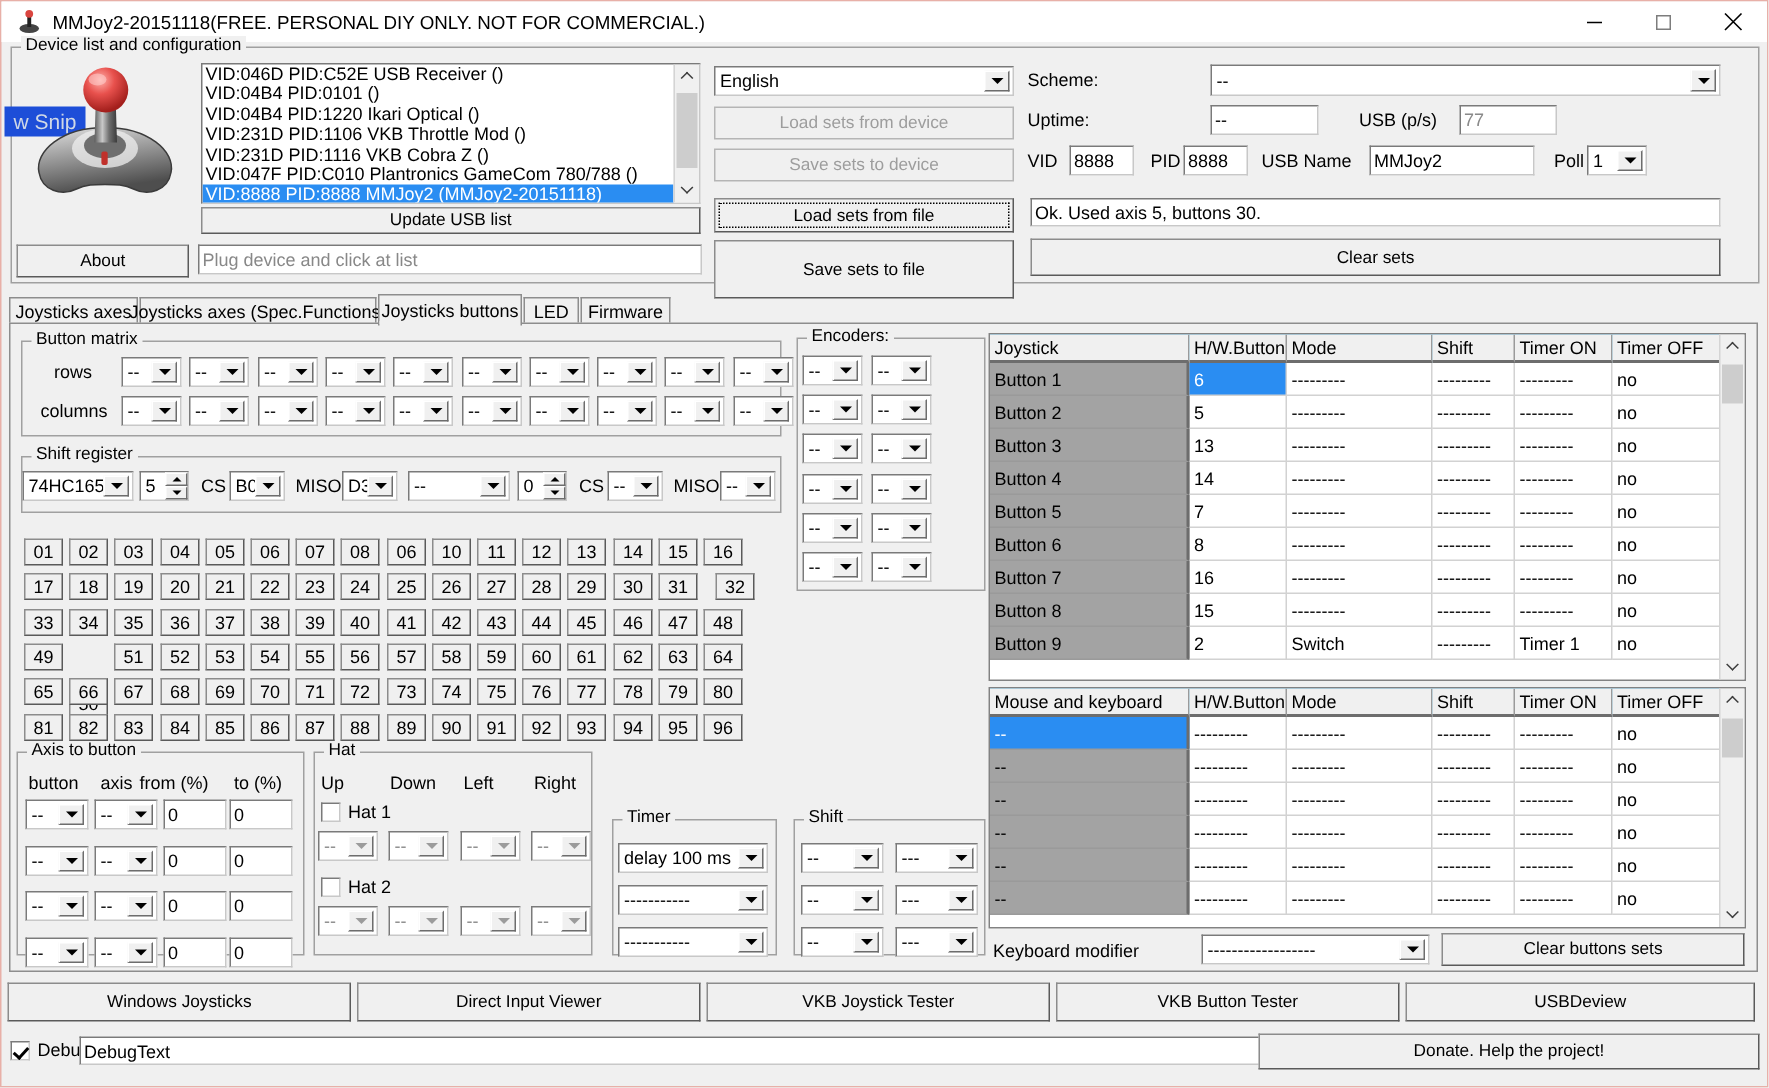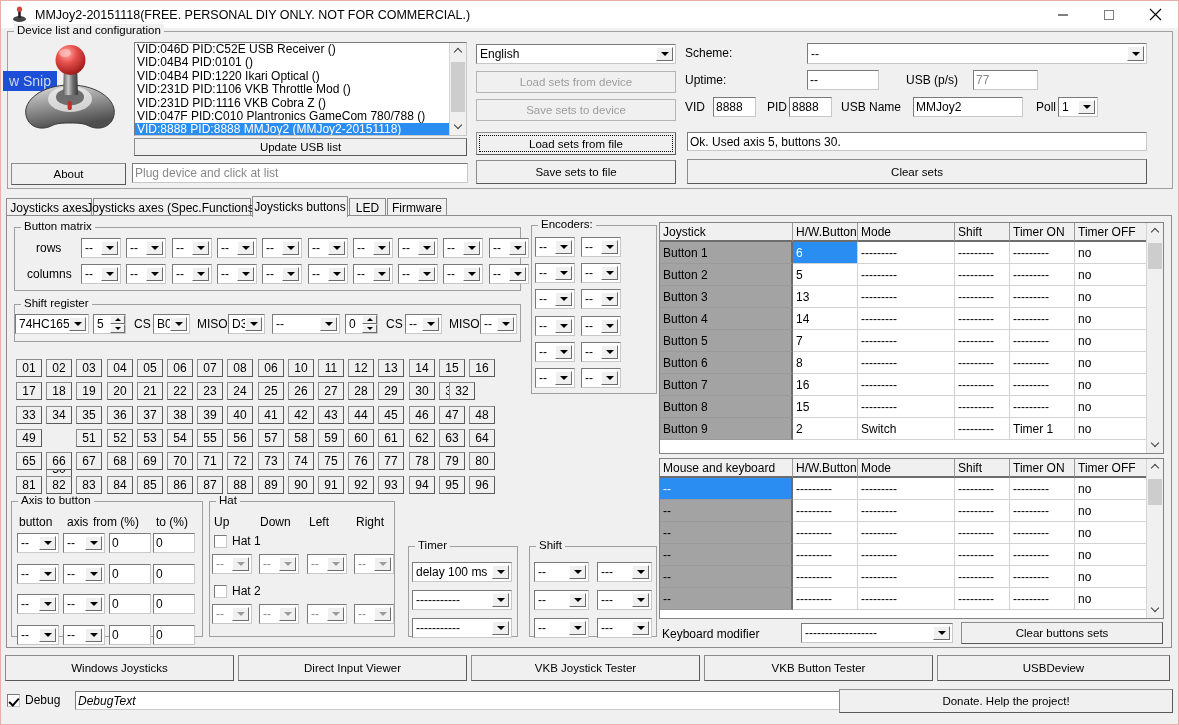--- a/index.html
+++ b/index.html
@@ -348,21 +348,21 @@
         <i class="tri"></i>
       </span>
   </div>
 
   <div class="btn disabled" style="left:475px; top:70px; width:200px; height:22px;">Load sets from device</div>
   <div class="btn disabled" style="left:475px; top:98px; width:200px; height:22px;">Save sets to device</div>
   <div class="btn focus" style="left:475px; top:131px; width:200px; height:23px;">
     <span class="fdot"></span>
     <span>Load sets from file</span>
   </div>
-  <div class="btn" style="left:475px; top:159px; width:200px; height:24px;">Save sets to file</div>
+  <div class="btn" style="left:475px; top:159px; width:200px; height:39px;">Save sets to file</div>
 
   <div class="lbl" style="left:684px; top:45px;">Scheme:</div>
   <div class="combo" style="left:806px; top:42px; width:340px; height:21px;">
     <span class="cval">--</span>
     <span class="arrow">
         <i class="tri"></i>
       </span>
   </div>
 
   <div class="lbl" style="left:684px; top:72px;">Uptime:</div>
@@ -618,21 +618,21 @@
       <div class="numbtn" style="left: 166px; top: 381px;">22</div>
       <div class="numbtn" style="left: 196px; top: 381px;">23</div>
       <div class="numbtn" style="left: 226px; top: 381px;">24</div>
       <div class="numbtn" style="left: 257px; top: 381px;">25</div>
       <div class="numbtn" style="left: 287px; top: 381px;">26</div>
       <div class="numbtn" style="left: 317px; top: 381px;">27</div>
       <div class="numbtn" style="left: 347px; top: 381px;">28</div>
       <div class="numbtn" style="left: 377px; top: 381px;">29</div>
       <div class="numbtn" style="left: 408px; top: 381px;">30</div>
       <div class="numbtn" style="left: 438px; top: 381px;">31</div>
-      <div class="numbtn" style="left: 448px; top: 381px; text-align: center;">32</div>
+      <div class="numbtn" style="left: 476px; top: 381px; text-align: center;">32</div>
       <div class="numbtn" style="left: 15px; top: 405px;">33</div>
       <div class="numbtn" style="left: 45px; top: 405px;">34</div>
       <div class="numbtn" style="left: 75px; top: 405px;">35</div>
       <div class="numbtn" style="left: 106px; top: 405px;">36</div>
       <div class="numbtn" style="left: 136px; top: 405px;">37</div>
       <div class="numbtn" style="left: 166px; top: 405px;">38</div>
       <div class="numbtn" style="left: 196px; top: 405px;">39</div>
       <div class="numbtn" style="left: 226px; top: 405px;">40</div>
       <div class="numbtn" style="left: 257px; top: 405px;">41</div>
       <div class="numbtn" style="left: 287px; top: 405px;">42</div>
@@ -1150,16 +1150,16 @@
       <div class="btn" style="left: 237px; top: 654px; width: 229px; height: 26px;">Direct Input Viewer</div>
       <div class="btn" style="left: 470px; top: 654px; width: 229px; height: 26px;">VKB Joystick Tester</div>
       <div class="btn" style="left: 703px; top: 654px; width: 229px; height: 26px;">VKB Button Tester</div>
       <div class="btn" style="left: 936px; top: 654px; width: 233px; height: 26px;">USBDeview</div>
     </div>
 
   <div class="chk" style="left:6px; top:692px;">
     <span class="box checked"></span>
     <span>Debug</span>
   </div>
-  <div class="txt" style="left:74px; top:690px; width:928px; height:19px;font-style:italic;">DebugText</div>
+  <div class="txt" style="left:52px; top:690px; width:928px; height:19px;">DebugText</div>
   <div class="btn" style="left:838px; top:688px; width:334px; height:24px;text-align:right;">Donate. Help the project!</div>
 
 </div>
 
 </body></html>

